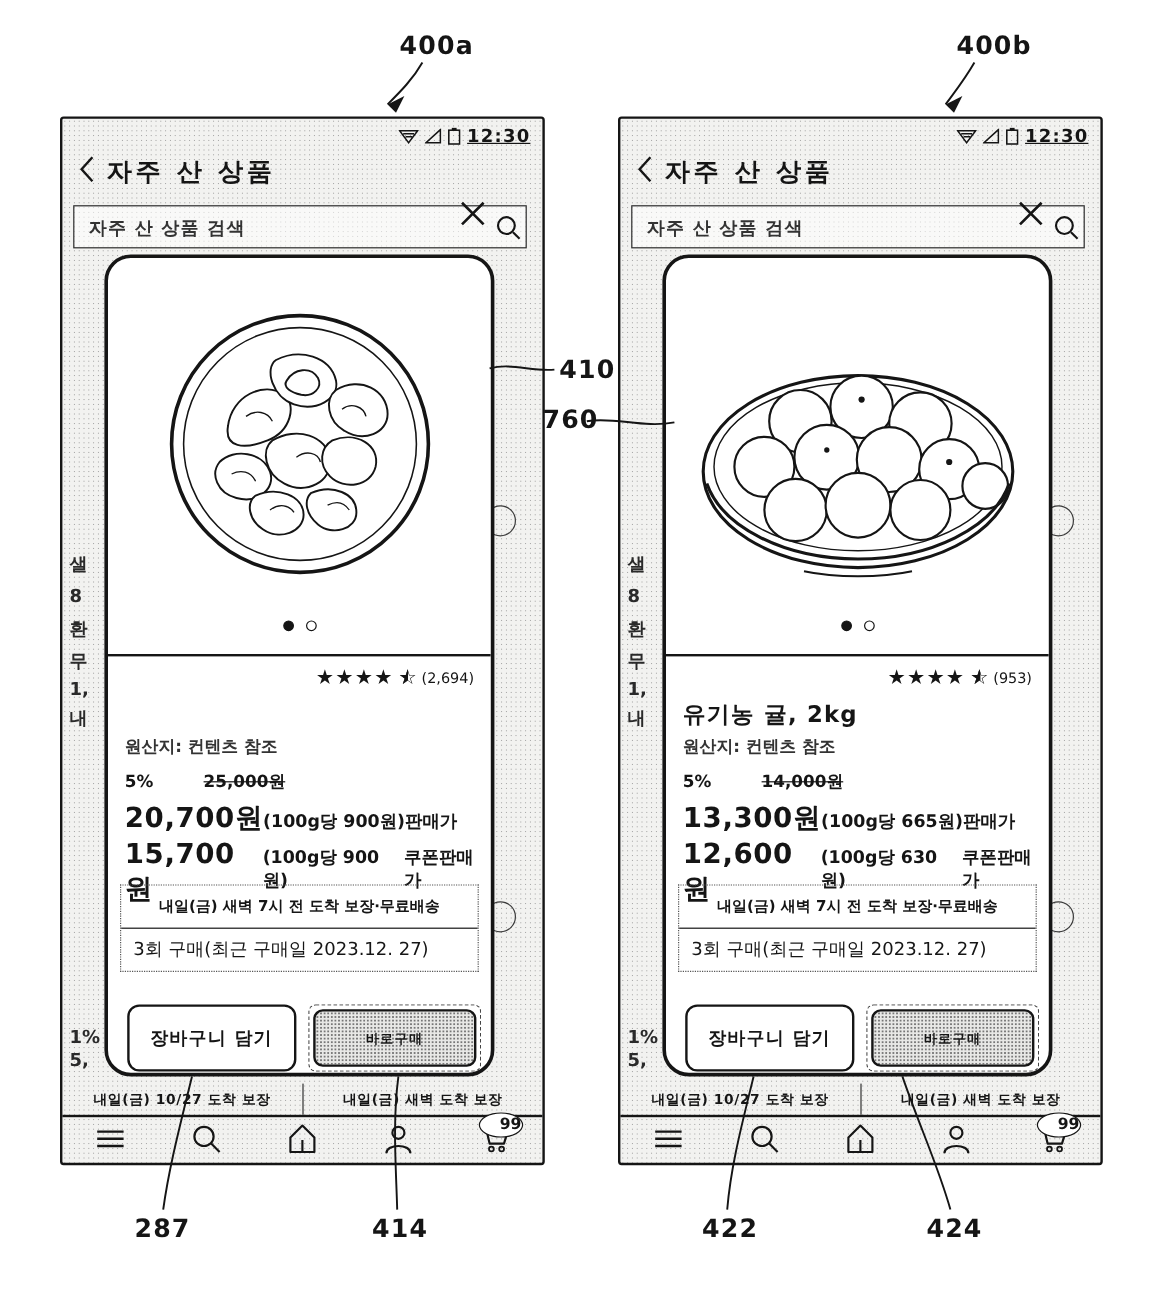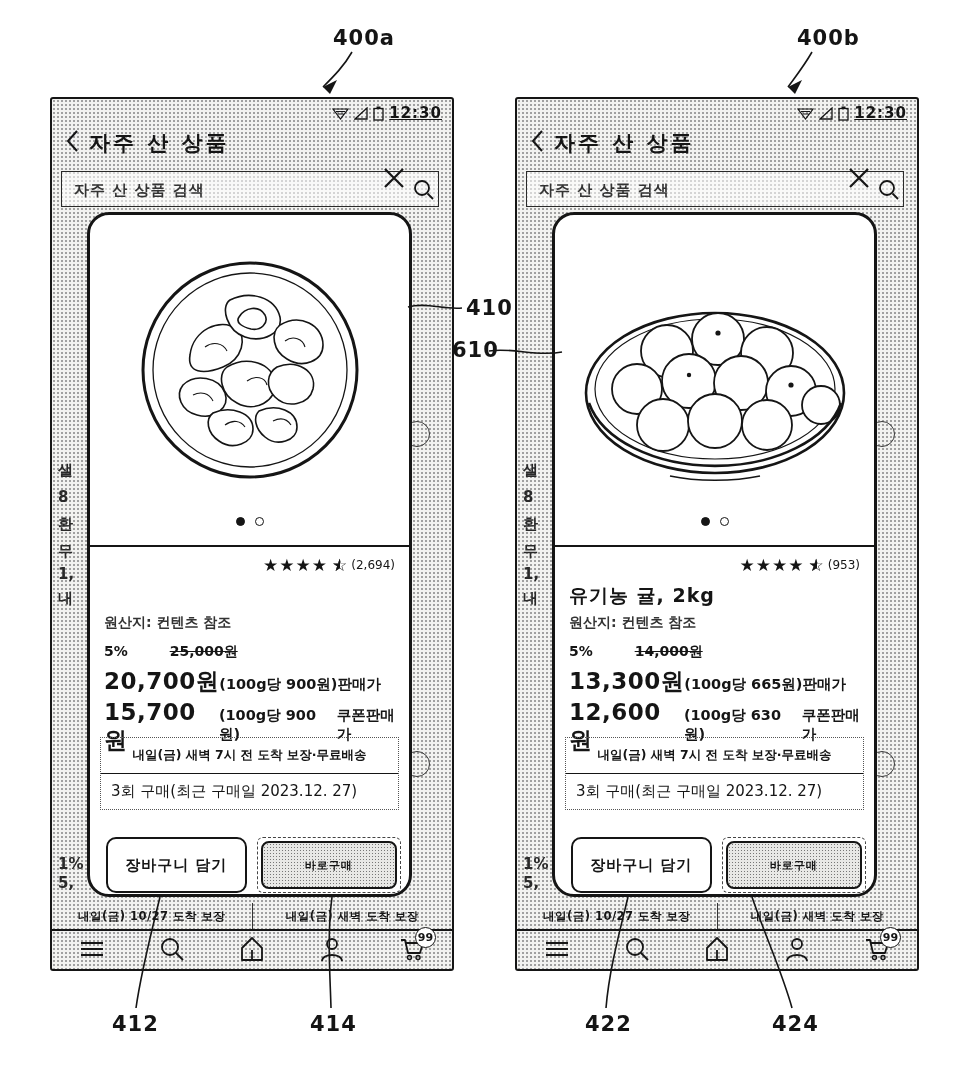--- a/index.html
+++ b/index.html
@@ -64,21 +64,21 @@
           font-size:11px;font-weight:bold;letter-spacing:1px;
           background-image:radial-gradient(#777 0.7px,transparent 0.8px);background-size:3px 3px;background-color:#e8e8e6;}
 
   
   .bgrow{position:absolute;top:804px;left:0;width:100%;height:28px;display:flex;border-bottom:2.5px solid #151515;box-sizing:border-box;z-index:1;}
   .bgcell{flex:1;display:flex;align-items:center;justify-content:center;font-size:11.5px;font-weight:bold;letter-spacing:0.5px;}
   .bgcell.first{border-right:1.5px solid #333;}
   .nav{position:absolute;top:833px;left:0;width:100%;height:34px;display:flex;align-items:center;justify-content:space-around;z-index:1;}
   .navicon{position:relative;width:30px;height:30px;display:flex;align-items:center;justify-content:center;}
   .badge{position:absolute;top:-7px;right:-9px;width:19px;height:19px;border:1.5px solid #151515;border-radius:50%;background:#fff;
-         display:flex;align-items:center;justify-content:center;font-size:11px;font-weight:bold;}
+         display:flex;align-items:center;justify-content:center;font-size:13px;font-weight:bold;padding-left:16px;}
 
   
   .callout{position:absolute;font-size:21px;font-weight:bold;color:#151515;z-index:6;letter-spacing:1px;}
   .leaders{position:absolute;left:0;top:0;z-index:5;pointer-events:none;}
 </style>
 </head>
 <body>
 
 <div class="canvas">
 
@@ -396,22 +396,22 @@
             <circle cx="19" cy="21.5" r="2" fill="none" stroke="#151515" stroke-width="1.5"></circle>
           </svg>
         <span class="badge">99</span>
       </span>
     </div>
   </div>
 
   <div class="callout" style="left:333px;top:26px">400a</div>
   <div class="callout" style="left:797px;top:26px">400b</div>
   <div class="callout" style="left:466px;top:296px">410</div>
-  <div class="callout" style="left:452px;top:338px">610</div>
-  <div class="callout" style="left:112px;top:1012px">412</div>
+  <div class="callout" style="left:452px;top:338px">760</div>
+  <div class="callout" style="left:112px;top:1012px">287</div>
   <div class="callout" style="left:310px;top:1012px">414</div>
   <div class="callout" style="left:585px;top:1012px">422</div>
   <div class="callout" style="left:772px;top:1012px">424</div>
 
   <svg class="leaders" width="960" height="1091" viewBox="0 0 960 1091">
     <g fill="none" stroke="#151515" stroke-width="1.6">
       <path d="M352 52 C344 66 334 76 323 87"></path>
       <path d="M812 52 C804 66 796 76 788 87"></path>
       <path d="M462 308 C444 310 426 302 408 307"></path>
       <path d="M489 351 C512 347 536 357 562 352"></path>

